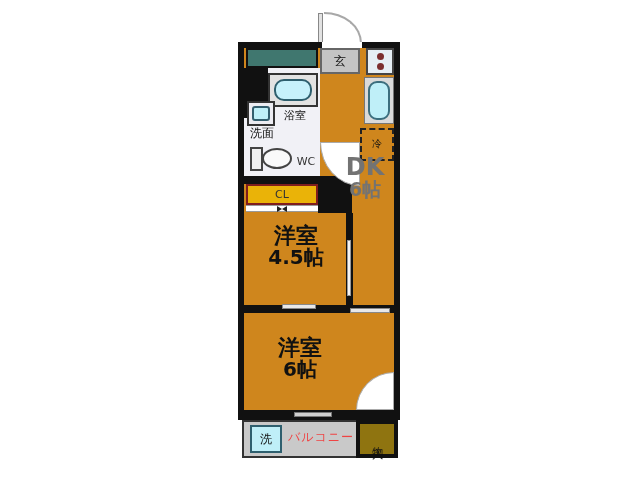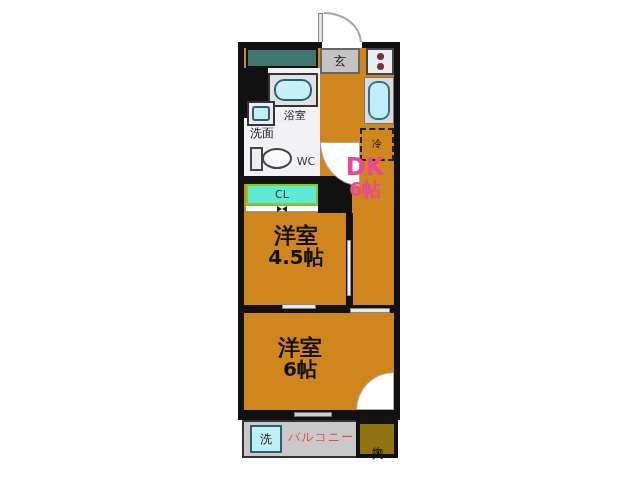--- a/index.html
+++ b/index.html
@@ -61,26 +61,26 @@
   <div class="abs lbl" style="left:240px;top:127px;width:44px;font-size:12px;">洗面</div>
   <div class="abs" style="left:250px;top:147px;width:13px;height:24px;background:#EFEFEF;border:2px solid #444;"></div>
   <div class="abs" style="left:262px;top:148px;width:30px;height:21px;background:#FAFAFA;border:2px solid #444;border-radius:50%;"></div>
   <div class="abs lbl" style="left:290px;top:156px;width:32px;font-size:11px;color:#333;">WC</div>
 
   <div class="abs wall" style="left:244px;top:176px;width:76px;height:8px;"></div>
   <div class="abs wall" style="left:318px;top:176px;width:34px;height:37px;"></div>
 
   <div class="abs" style="left:320px;top:142px;width:40px;height:44px;background:#fff;border:1px solid #AAA;border-bottom-left-radius:100% 100%;"></div>
 
-  <div class="abs lbl" style="left:336px;top:155px;width:58px;color:#ec4899;font-weight:bold;">
+  <div class="abs lbl" style="left:336px;top:155px;width:58px;color:#737373;font-weight:bold;">
     <div style="font-size:24px;">DK</div>
     <div style="font-size:19px;">6帖</div>
   </div>
 
-  <div class="abs center" style="left:246px;top:184px;width:72px;height:21px;background:#5eead4;border:2px solid #84cc16;">
+  <div class="abs center" style="left:246px;top:184px;width:72px;height:21px;background:#eab308;border:2px solid #7f1d1d;">
     <span class="lbl" style="font-size:11px;color:#333;">CL</span>
   </div>
   <div class="abs center" style="left:246px;top:205px;width:72px;height:7px;background:#FFF;border-top:1px solid #999;border-bottom:1px solid #999;">
     <span class="tri-r"></span>
     <span class="tri-l"></span>
   </div>
 
   <div class="abs lbl" style="left:244px;top:224px;width:104px;font-weight:bold;">
     <div style="font-size:22px;">洋室</div>
     <div style="font-size:20px;">4.5帖</div>

